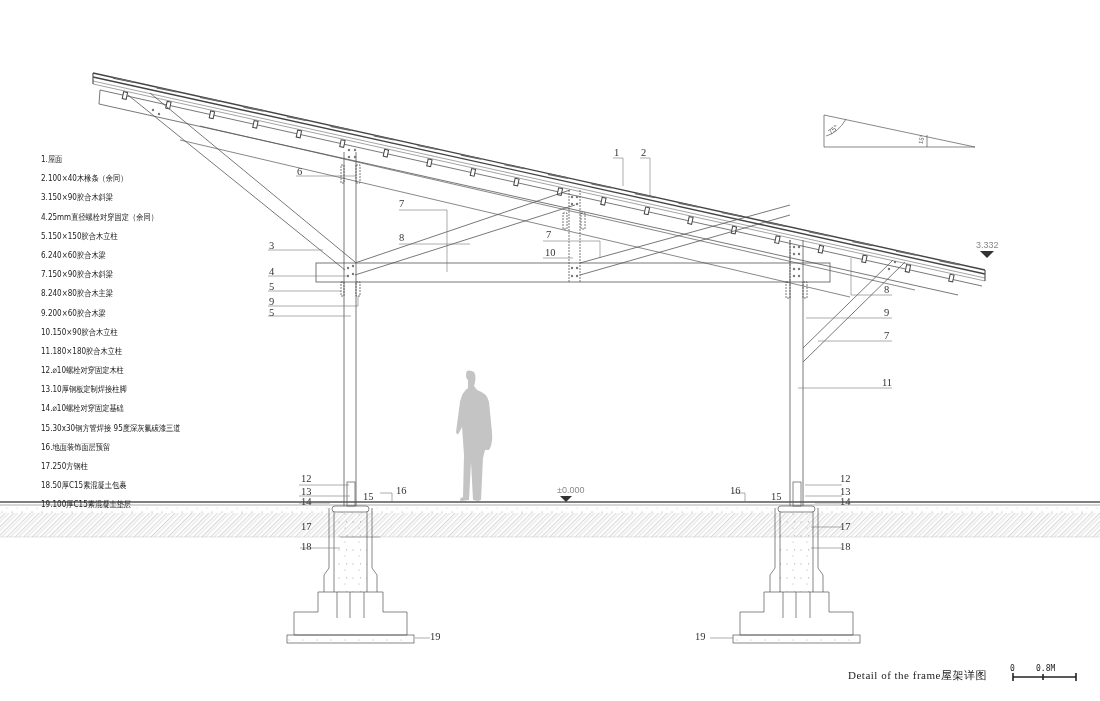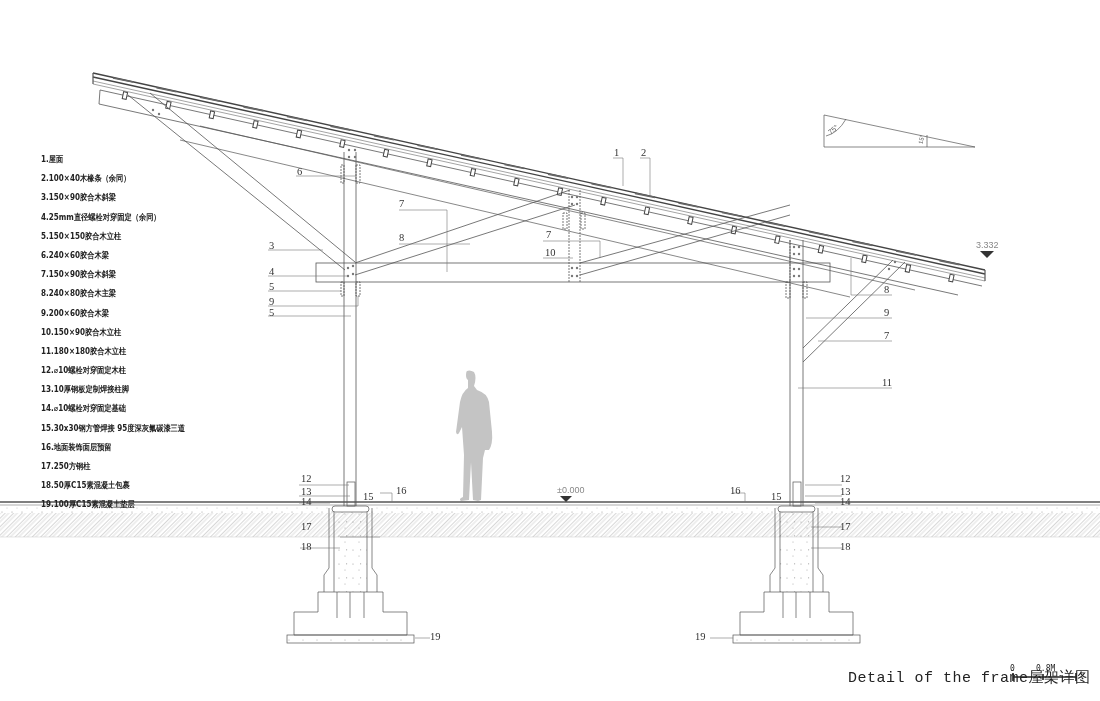--- a/index.html
+++ b/index.html
@@ -1,20 +1,20 @@
 <!DOCTYPE html>
 <html><head>
 <meta charset="utf-8">
 <style>
   html, body { margin:0; padding:0; background:#ffffff; }
   body { width:1100px; height:701px; position:relative; overflow:hidden; font-family:"Liberation Sans", sans-serif; }
   #drawing { position:absolute; left:0; top:0; }
-  .legend { position:absolute; left:41px; top:150px; font-size:8.5px; color:#222; font-family:"DejaVu Sans", sans-serif;font-weight:bold; }
+  .legend { position:absolute; left:41px; top:150px; font-size:8.5px; color:#222; font-family:"DejaVu Sans", sans-serif; }
   .legend-item { height:19.2px; line-height:19.2px; white-space:nowrap; transform:scaleX(0.85); transform-origin:left center; }
-  .title-block { position:absolute; left:848px; top:668px; font-family:Liberation Mono, monospace; font-size:15px; color:#222; letter-spacing:0.5px; }
+  .title-block { position:absolute; left:848px; top:668px; font-family:Liberation Serif, serif; font-size:11px; color:#222; letter-spacing:0.5px; }
   .scale-label { position:absolute; font-family:"DejaVu Sans Mono", monospace; font-size:8px; color:#222; }
   .callout { font-family:"Liberation Serif", serif; font-size:10.5px; fill:#333; }
   .elev { font-family:"Liberation Sans", sans-serif; font-size:9px; fill:#888; }
 </style>
 </head>
 <body>
 
 <svg id="drawing" width="1100" height="701" viewBox="0 0 1100 701" xmlns="http://www.w3.org/2000/svg">
   <defs>
     <pattern id="hatch" width="6" height="6" patternUnits="userSpaceOnUse" patternTransform="rotate(45)">

